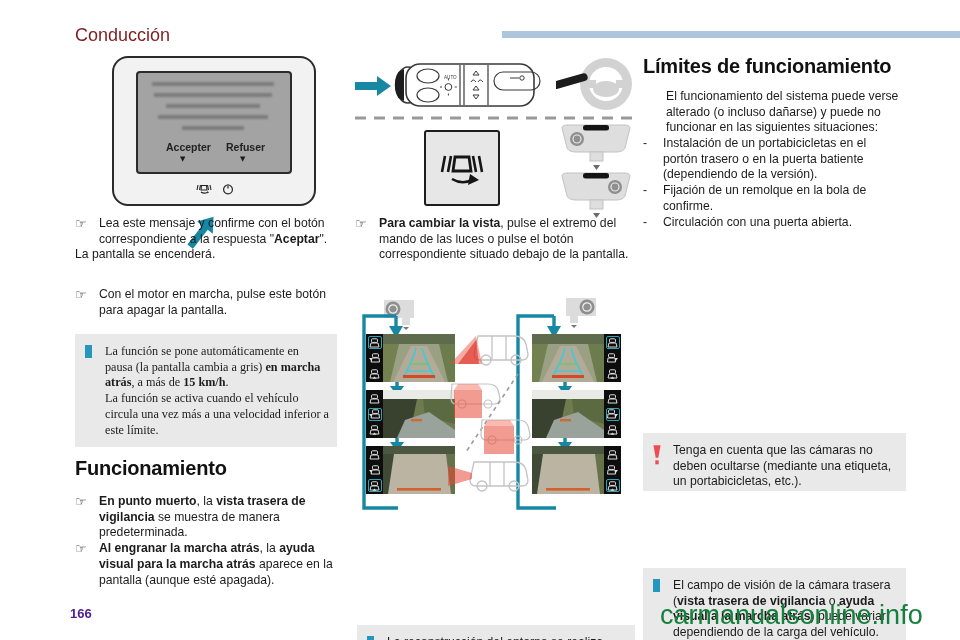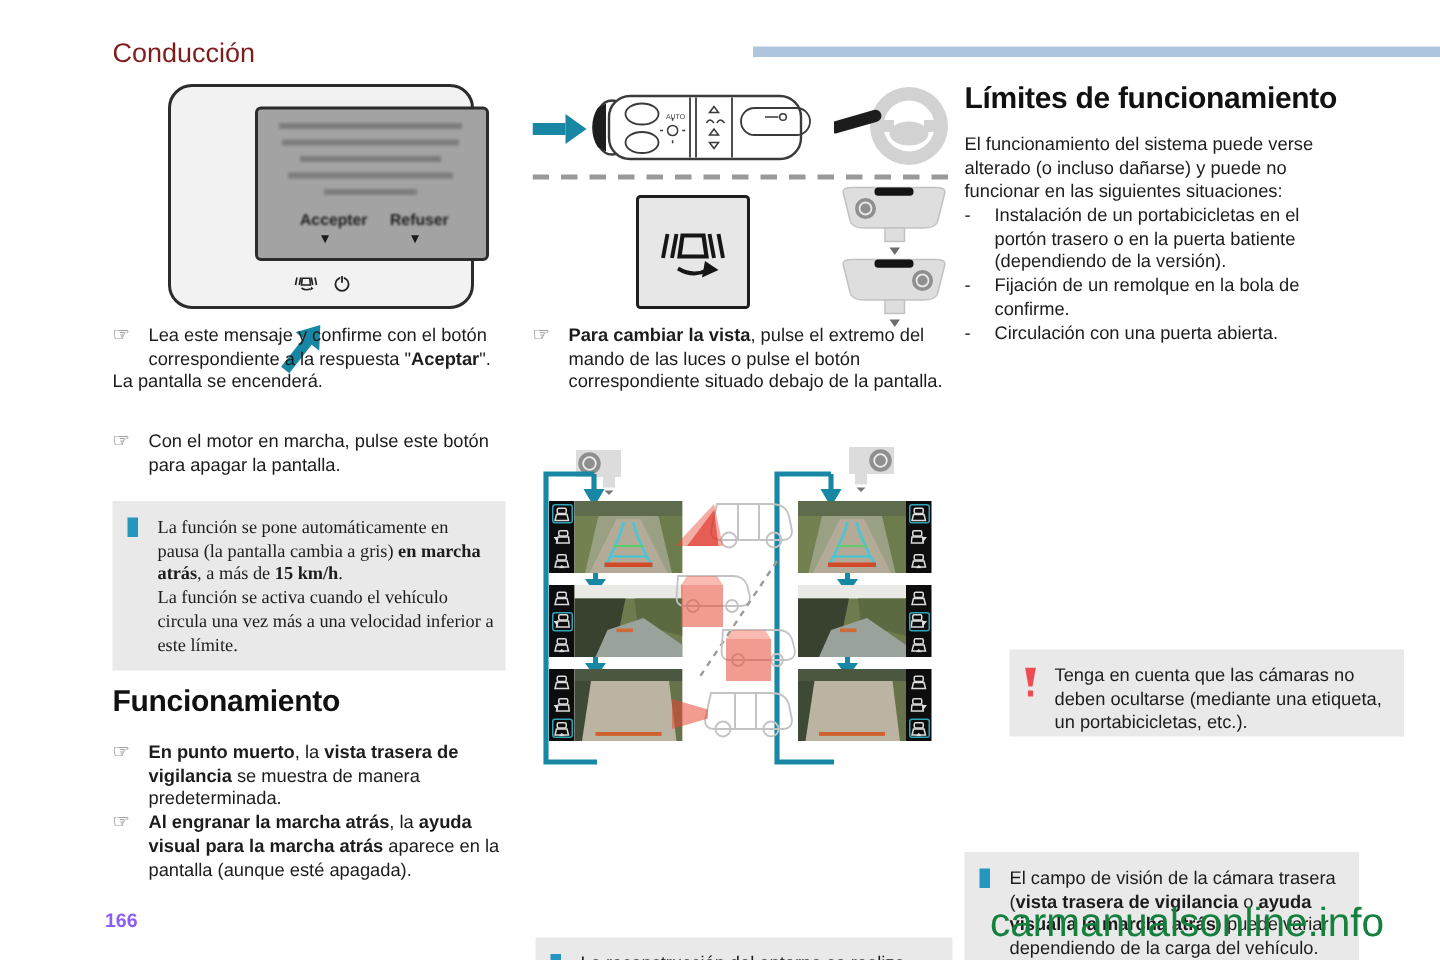--- a/index.html
+++ b/index.html
@@ -24,32 +24,32 @@
   .i-dot{width:7px;height:6px;background:#2596be;margin-bottom:2px;}
   .i-stem{width:7px;height:13px;background:#2596be;}
   .w-glyph{display:block;width:8px;}
   
   .h2{font-size:20px;font-weight:bold;letter-spacing:-0.2px;color:#111;}
   
   .dli{display:flex;}
   .dash{width:20px;flex:0 0 20px;}
   
   .device{width:200px;height:146px;background:#f2f2f2;border:2.5px solid #2b2b2b;border-radius:16px;}
-  .dscreen{position:absolute;left:24px;top:15px;width:152px;height:99px;background:#a3a3a3;border:2.5px solid #2b2b2b;border-radius:4px;overflow:hidden;margin-left:34px;}
+  .dscreen{position:absolute;left:24px;top:15px;width:152px;height:99px;background:#a3a3a3;border:2.5px solid #2b2b2b;border-radius:4px;overflow:hidden;}
   .blurline{position:absolute;height:3.5px;background:#6f6f6f;filter:blur(1.2px);opacity:.75;}
   .scr-btn{position:absolute;font-size:10.5px;font-weight:bold;color:#222;filter:blur(.7px);}
   .scr-tri{position:absolute;font-size:7px;color:#1a1a1a;font-family:"DejaVu Sans",sans-serif;}
   
   .cam-img{position:absolute;width:72px;height:48px;}
   .cam-side{position:absolute;width:17px;height:48px;background:#0d0d0d;display:flex;flex-direction:column;align-items:center;justify-content:space-between;padding:2px 0;box-sizing:border-box;}
   .cam-ico{width:14px;height:13px;display:flex;align-items:center;justify-content:center;border:1.4px solid transparent;border-radius:2px;box-sizing:border-box;}
   .cam-ico.sel{border-color:#2fa3b8;}
   .btnbox{width:72px;height:72px;background:#e7e7e7;border:2.5px solid #1e1e1e;border-radius:3px;display:flex;align-items:center;justify-content:center;}
   .watermark{font-size:27px;color:#15803d;letter-spacing:0px;}
-  .pagenum{font-size:13px;font-weight:bold;color:#8b5cf6;}
+  .pagenum{font-size:13px;font-weight:bold;color:#4c1d95;}
 </style>
 </head>
 <body>
 
 <div class="page">
 
   <span class="abs section-label" style="left:75px;top:25px;">Conducción</span>
   <div class="abs header-bar" style="left:502px;top:31px;width:458px;"></div>
 
   <div class="abs" style="left:112px;top:56px;">
@@ -470,37 +470,37 @@
   </svg>
 
   <div class="abs note txt" style="left:357px;top:512px;width:278px;height:84px;box-sizing:border-box;">
     <span class="nicon">
       <span class="i-glyph"><span class="i-dot"></span><span class="i-stem" style="display:block;"></span></span>
     </span>
     <div><span>La reconstrucción del entorno se realiza solamente mediante la </span></div>
   </div>
 
   <div class="abs h2" style="left:643px;top:55px;">Límites de funcionamiento</div>
-  <div class="abs txt" style="left:643px;top:89px;width:252px;">El funcionamiento del sistema puede verse alterado (o incluso dañarse) y puede no funcionar en las siguientes situaciones:</div>
+  <div class="abs txt" style="left:666px;top:89px;width:252px;">El funcionamiento del sistema puede verse alterado (o incluso dañarse) y puede no funcionar en las siguientes situaciones:</div>
   <div class="abs txt" style="left:643px;top:136px;width:256px;">
     <div class="dli">
       <span class="dash">-</span>
       <span style="flex:1;">Instalación de un portabicicletas en el portón trasero o en la puerta batiente (dependiendo de la versión).</span>
     </div>
     <div class="dli">
       <span class="dash">-</span>
       <span style="flex:1;">Fijación de un remolque en la bola de confirme.</span>
     </div>
     <div class="dli">
       <span class="dash">-</span>
       <span style="flex:1;">Circulación con una puerta abierta.</span>
     </div>
   </div>
 
-  <div class="abs note txt" style="left:673px;top:236px;width:263px;height:58px;box-sizing:border-box;">
+  <div class="abs note txt" style="left:643px;top:236px;width:263px;height:58px;box-sizing:border-box;">
     <span class="nicon">
       <svg class="w-glyph" width="9" height="22" viewBox="0 0 9 22">
         <polygon points="0.5,0 8.5,0 6,14 3,14" fill="#ee4c52"></polygon>
         <rect x="2.6" y="17" width="3.8" height="4.5" fill="#ee4c52"></rect>
       </svg>
     </span>
     <div>Tenga en cuenta que las cámaras no deben ocultarse (mediante una etiqueta, un portabicicletas, etc.).</div>
   </div>
 
   <div class="abs note txt" style="left:643px;top:313px;width:263px;height:85px;box-sizing:border-box;">

